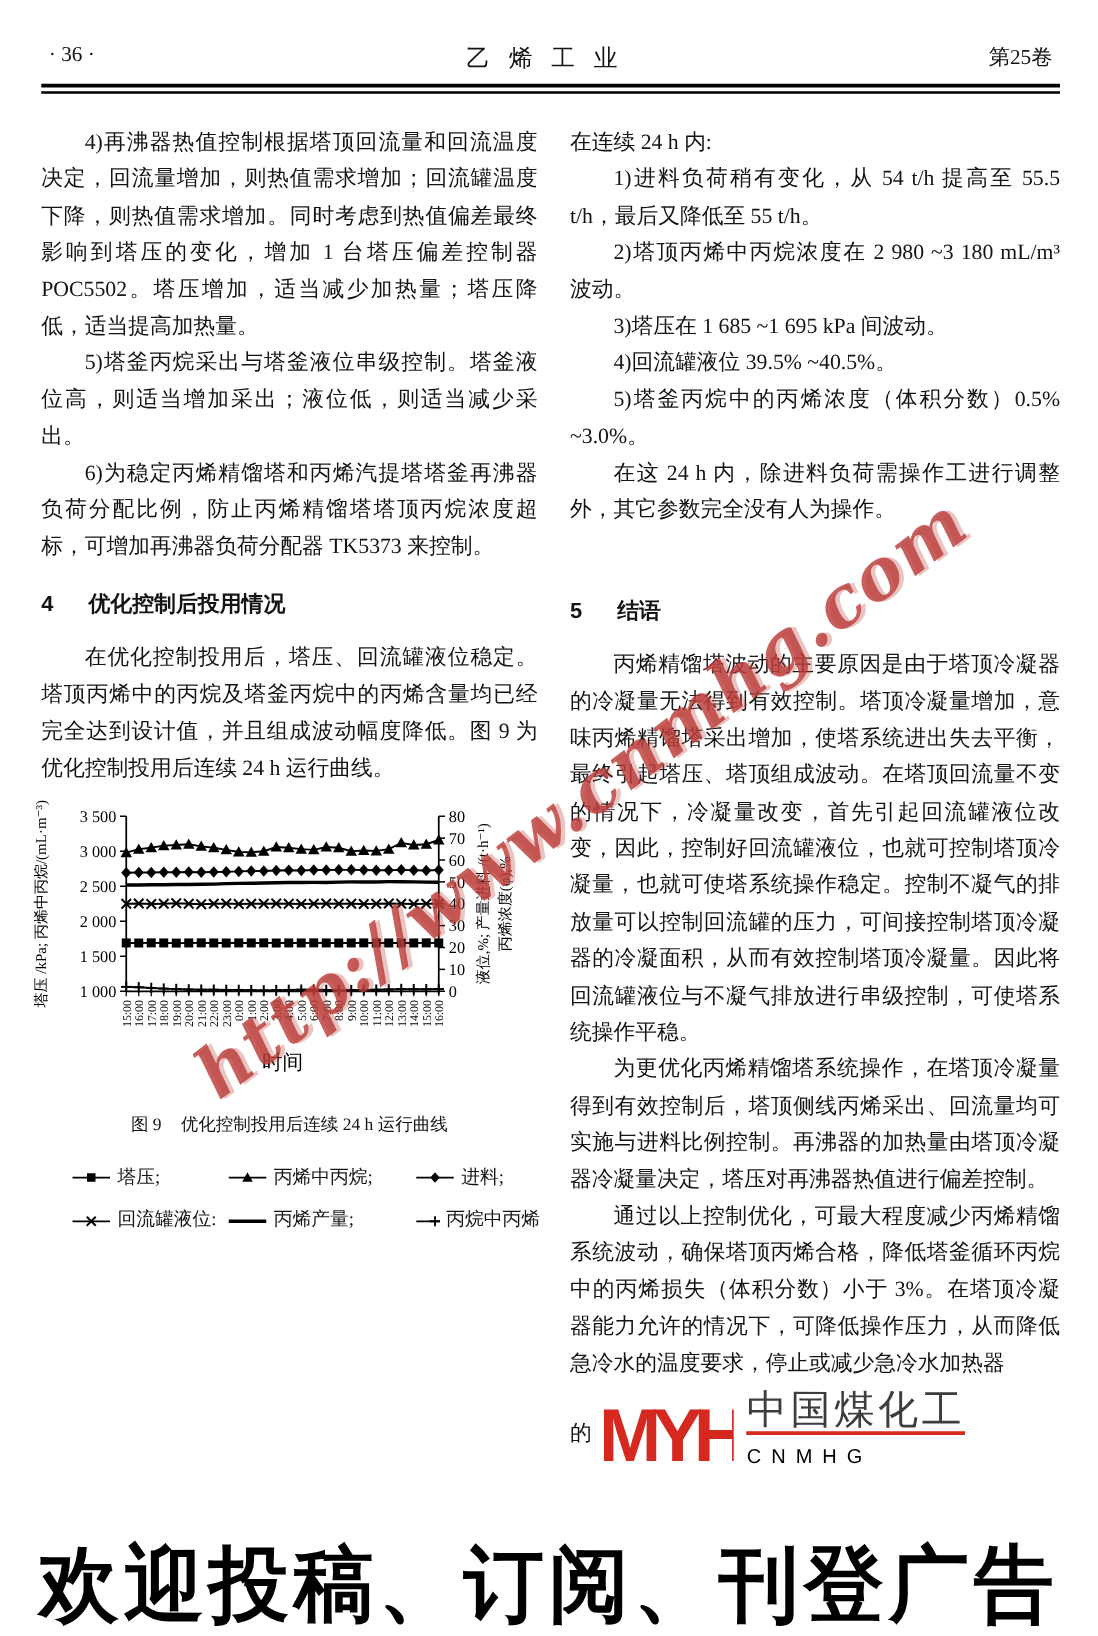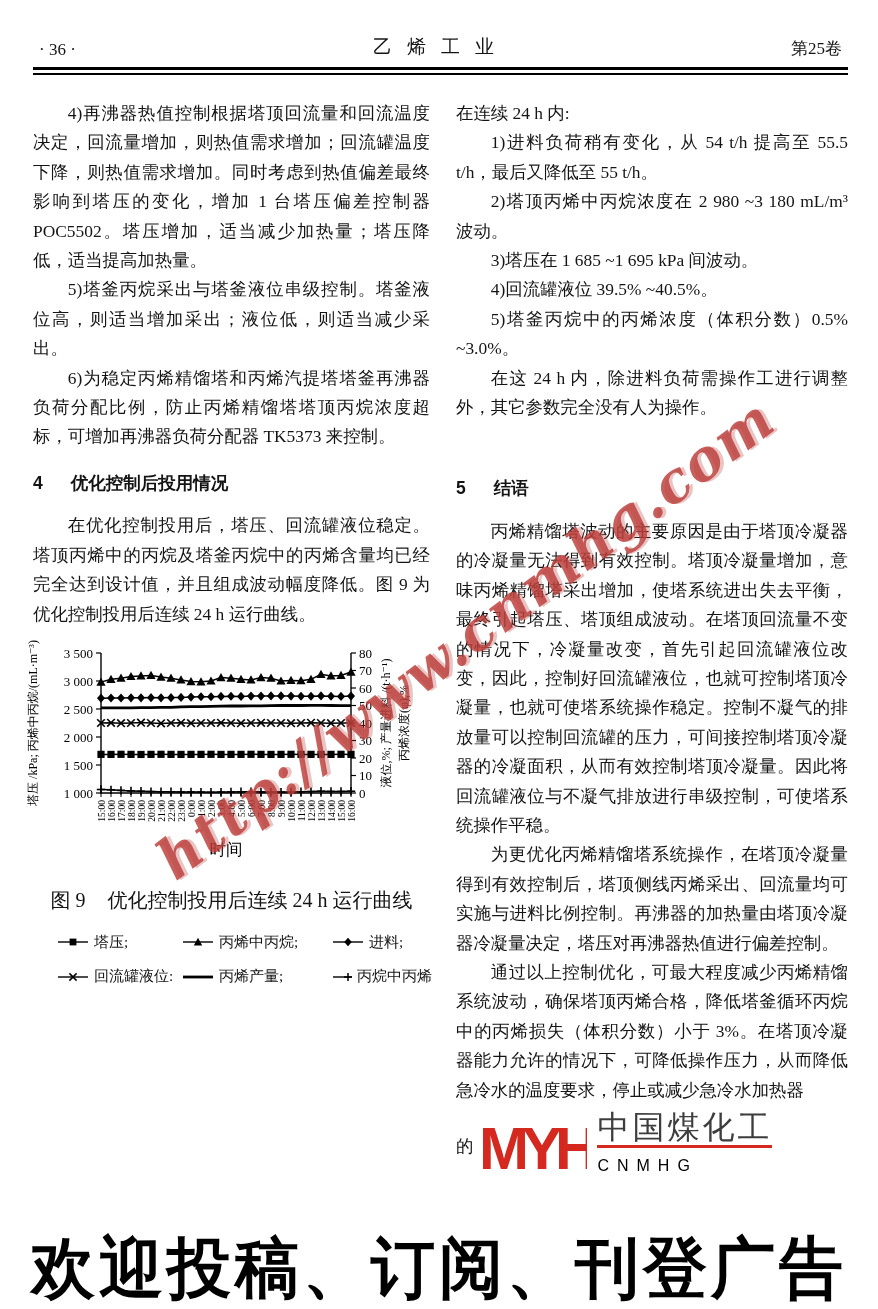--- a/index.html
+++ b/index.html
@@ -3,35 +3,35 @@
 <meta charset="utf-8">
 <style>
   html,body{margin:0;padding:0;}
   body{
     width:878px;height:1309px;position:relative;overflow:hidden;
     background:#ffffff;color:#141414;
     font-family:"Liberation Serif","DejaVu Serif",serif;
   }
   .page{padding:34px 30px 0 33px;position:relative;}
   
-  .hdr-row{display:flex;justify-content:space-between;align-items:flex-end;padding:0 6px 7px 6px;font-size:17px;}
+  .hdr-row{display:flex;justify-content:space-between;align-items:flex-start;padding:0 6px 7px 6px;font-size:17px;}
   .hdr-journal{letter-spacing:15px;font-size:19px;padding-left:15px;}
   .hdr-rule{border-top:3px solid #000;border-bottom:2px solid #000;height:3px;}
   
   .cols{display:flex;gap:26px;margin-top:24px;}
   .col{width:397px;font-size:17.4px;line-height:29.4px;text-align:justify;}
   .col p{margin:0;text-indent:2em;}
   .col p.noindent{text-indent:0;}
   .sec-head{font-family:"Liberation Sans","DejaVu Sans",sans-serif;font-weight:bold;font-size:17.5px;margin:17px 0 13px 0;}
   .sec-head .num{margin-right:1.6em;}
   .sec-head.gap-big{margin-top:52px;}
   
   .figure-block{margin-top:14px;}
   .chart-wrap{margin-left:-12px;}
-  .fig-caption{text-align:center;font-size:20px;margin-top:16px;text-indent:0;}
+  .fig-caption{text-align:center;font-size:14px;margin-top:16px;text-indent:0;}
   .fig-caption .pfx{margin-right:1.1em;}
   .legend{margin:12px 0 16px 24px;display:grid;grid-template-columns:125px 150px 100px;row-gap:5px;font-size:15px;}
   .legend-item{display:flex;align-items:center;gap:5px;white-space:nowrap;}
   
   .watermark{
     position:absolute;left:85px;top:598px;width:780px;
     transform:rotate(-37deg);
     color:rgba(187,61,57,0.82);
     font-size:56px;font-style:italic;font-weight:600;letter-spacing:2px;
     font-family:"DejaVu Serif","Liberation Serif",serif;

